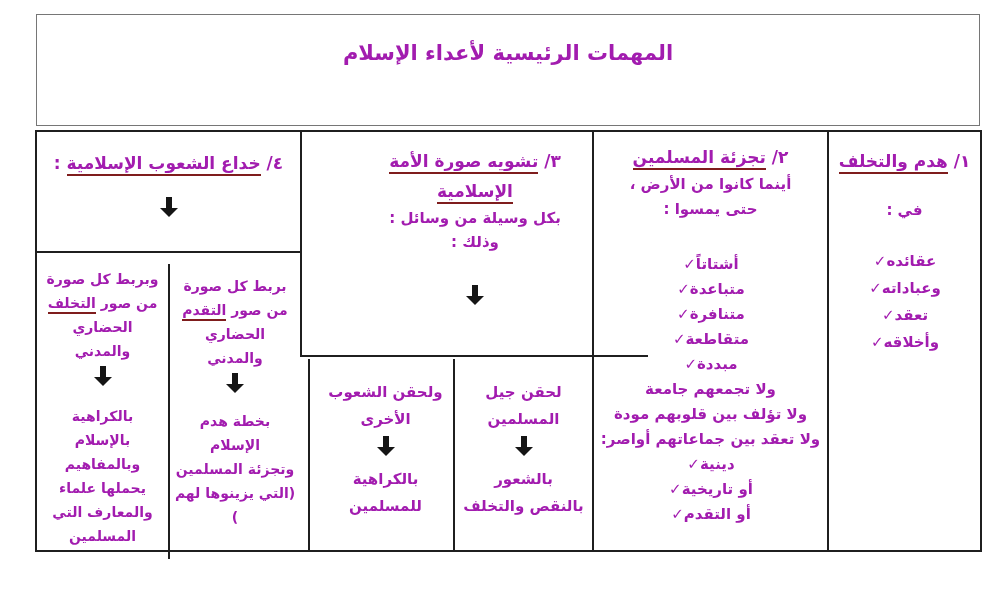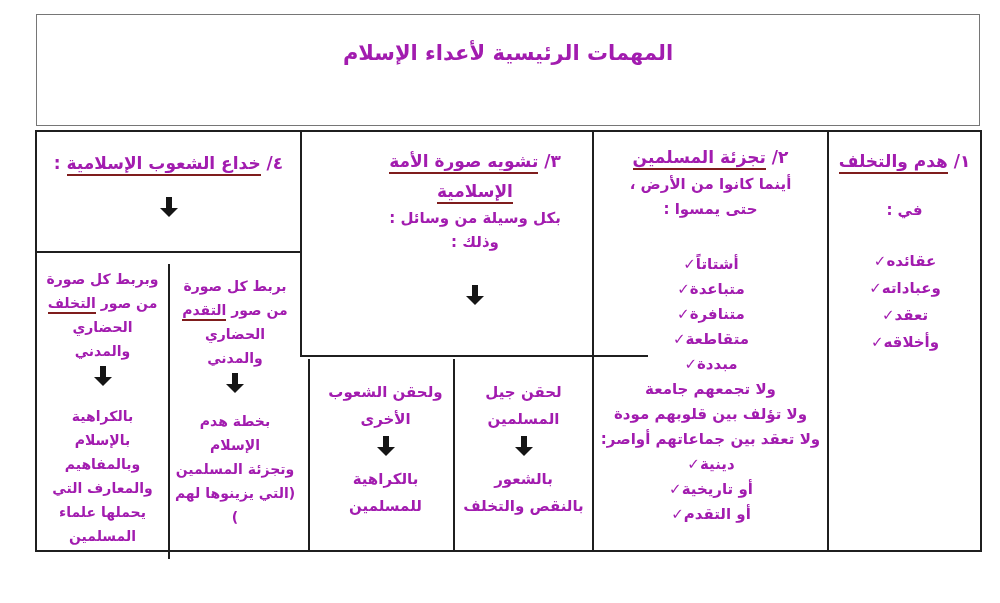--- a/index.html
+++ b/index.html
@@ -141,19 +141,19 @@
     <div class="cell c4left">
         <div class="line"><span>وبربط كل صورة</span></div>
         <div class="line"><span>من صور </span><span class="u">التخلف</span></div>
         <div class="line"><span>الحضاري</span></div>
         <div class="line"><span>والمدني</span></div>
         <div class="line arrow-row"><span class="arrow"></span></div>
         <div class="gap" style="height: 10px;"></div>
         <div class="line"><span>بالكراهية</span></div>
         <div class="line"><span>بالإسلام</span></div>
         <div class="line"><span>وبالمفاهيم</span></div>
+        <div class="line"><span>يحملها علماء</span></div>
         <div class="line"><span>والمعارف التي</span></div>
-        <div class="line"><span>يحملها علماء</span></div>
         <div class="line"><span>المسلمين</span></div>
       </div>
   </div>
 
 </div>
 
 </body></html>

